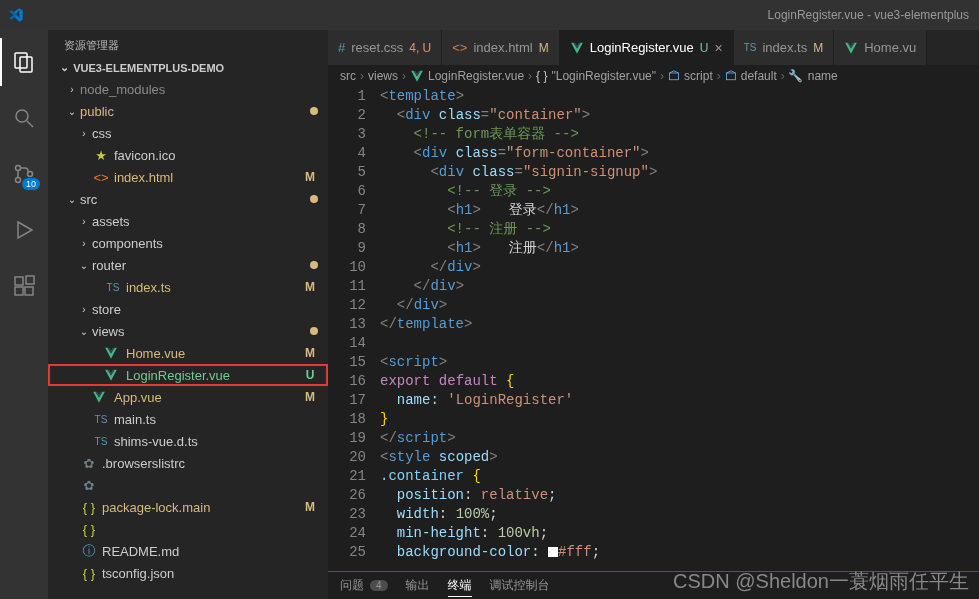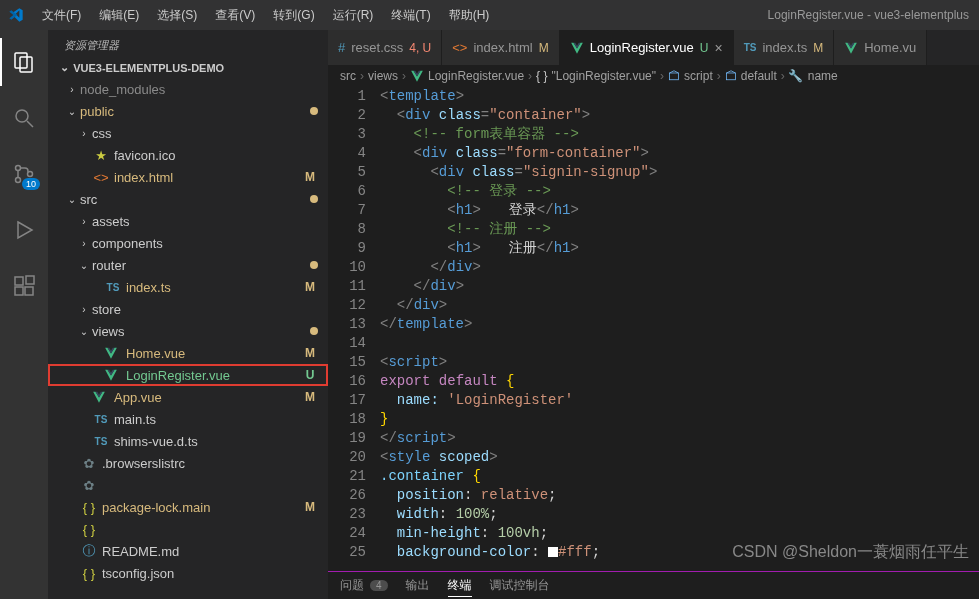--- a/index.html
+++ b/index.html
@@ -9,40 +9,40 @@
 .titlebar .menu { display: flex; gap: 2px; }
 .titlebar .menu span { padding: 4px 8px; cursor: pointer; }
 .titlebar .title { position: absolute; left: 50%; transform: translateX(-50%); color: #999; right: 0; text-align: right; padding-right: 10px; left: auto; transform: none; }
 .main { display: flex; height: 569px; }
 .activitybar { width: 48px; background: #333333; display: flex; flex-direction: column; align-items: center; padding-top: 8px; gap: 8px; }
 .activitybar .item { width: 48px; height: 48px; display: flex; align-items: center; justify-content: center; cursor: pointer; color: #858585; position: relative; }
 .activitybar .item.active { color: #fff; }
 .activitybar .item.active::before { content: ""; position: absolute; left: 0; top: 0; bottom: 0; width: 2px; background: #fff; }
 .activitybar .badge { position: absolute; bottom: 8px; right: 8px; background: #007acc; color: #fff; border-radius: 8px; font-size: 9px; padding: 1px 4px; min-width: 14px; text-align: center; }
 .sidebar { width: 280px; background: #252526; overflow: hidden; display: flex; flex-direction: column; }
-.sidebar-title { padding: 8px 16px 4px; font-size: 11px; color: #bbb; font-style: italic; }
+.sidebar-title { padding: 8px 16px 4px; font-size: 11px; color: #bbb; }
 .sidebar-header { padding: 4px 12px; font-size: 11px; font-weight: bold; color: #ccc; display: flex; align-items: center; gap: 4px; }
 .tree { flex: 1; overflow: auto; }
 .tree-item { display: flex; align-items: center; height: 22px; padding-right: 10px; cursor: pointer; font-size: 13px; color: #ccc; position: relative; }
 .tree-item.folder { color: #ccc; }
 .tree-item.public { color: #d7ba7d; }
 .tree-item.dim { color: #8a8a8a; }
 .tree-item .indent { flex-shrink: 0; }
 .tree-item .arrow { width: 16px; text-align: center; font-size: 10px; color: #ccc; }
 .tree-item .icon { width: 18px; text-align: center; margin-right: 4px; flex-shrink: 0; }
 .tree-item .label { flex: 1; white-space: nowrap; overflow: hidden; text-overflow: ellipsis; }
 .tree-item .status { width: 16px; text-align: center; font-weight: bold; font-size: 12px; }
 .tree-item .status.M { color: #d7ba7d; }
 .tree-item .status.U { color: #73c991; }
 .tree-item .dot { width: 8px; height: 8px; border-radius: 50%; background: #d7ba7d; }
 .tree-item.git-m .label { color: #d7ba7d; }
 .tree-item.git-u .label { color: #73c991; }
 .tree-item.highlighted { outline: 2px solid #e03c31; outline-offset: -2px; }
 .vue-icon { color: #41b883; }
-.ts-icon { color: #519aba; font-weight: bold; font-size: 10px; }
+.ts-icon { color: #519aba; font-weight: normal; font-size: 10px; }
 .json-icon { color: #cbcb41; }
 .star-icon { color: #cbcb41; }
 .html-icon { color: #e37933; }
 .gear-icon { color: #6d8086; }
 .info-icon { color: #519aba; }
 .editor-area { flex: 1; display: flex; flex-direction: column; background: #1e1e1e; min-width: 0; }
 .tabs { height: 35px; background: #252526; display: flex; overflow: hidden; }
 .tab { display: flex; align-items: center; padding: 0 10px; gap: 6px; font-size: 13px; background: #2d2d2d; border-right: 1px solid #1e1e1e; cursor: pointer; white-space: nowrap; color: #969696; }
 .tab.active { background: #1e1e1e; color: #fff; }
 .tab .tname { }
@@ -68,41 +68,31 @@
 .comment { color: #6a9955; }
 .prop { color: #9cdcfe; }
 .sel { color: #7dd3fc; text-align: right; }
 .val { color: #ce9178; }
 .num { color: #b5cea8; }
 .yellow { color: #ffd700; }
 .panel { height: 28px; border-top: 1px solid #a21caf; display: flex; align-items: center; padding: 0 12px; gap: 18px; font-size: 12px; color: #969696; background: #1e1e1e; }
 .panel .item { cursor: pointer; display: flex; align-items: center; gap: 6px; }
 .panel .item.active { color: #fff; border-bottom: 1px solid #fff; padding-bottom: 2px; margin-bottom: -3px; }
 .panel .count { background: #4d4d4d; border-radius: 8px; padding: 0 6px; font-size: 10px; }
-.watermark { position: absolute; bottom: 36px; right: 10px; color: #888; font-size: 16px; font-family: sans-serif; pointer-events: none; }
+.watermark { position: absolute; bottom: 4px; right: 10px; color: #888; font-size: 20px; font-family: sans-serif; pointer-events: none; }
 svg { display: block; }
 </style>
 </head>
 <body>
 
 <div class="titlebar">
   <svg class="logo" viewBox="0 0 24 24">
       <path fill="#007acc" d="M17 2l5 3v14l-5 3-9-9 3-3 6 6V5l-6 6-3-3z"></path>
       <path fill="#0065a9" d="M2 7l3-2 9 7-9 7-3-2 6-5z"></path>
     </svg>
-  <div class="menu" id="menu">
-      <span>文件(F)</span>
-      <span>编辑(E)</span>
-      <span>选择(S)</span>
-      <span>查看(V)</span>
-      <span>转到(G)</span>
-      <span>运行(R)</span>
-      <span>终端(T)</span>
-      <span>帮助(H)</span>
-    </div>
   <div class="title">LoginRegister.vue - vue3-elementplus</div>
 </div>
 
 <div class="main">
   <div class="activitybar">
     <div class="item active">
         <svg width="24" height="24" viewBox="0 0 24 24" fill="none" stroke="currentColor" stroke-width="1.5">
           <rect x="3" y="3" width="12" height="15" rx="1"></rect>
           <rect x="8" y="7" width="12" height="15" rx="1"></rect>
         </svg>

